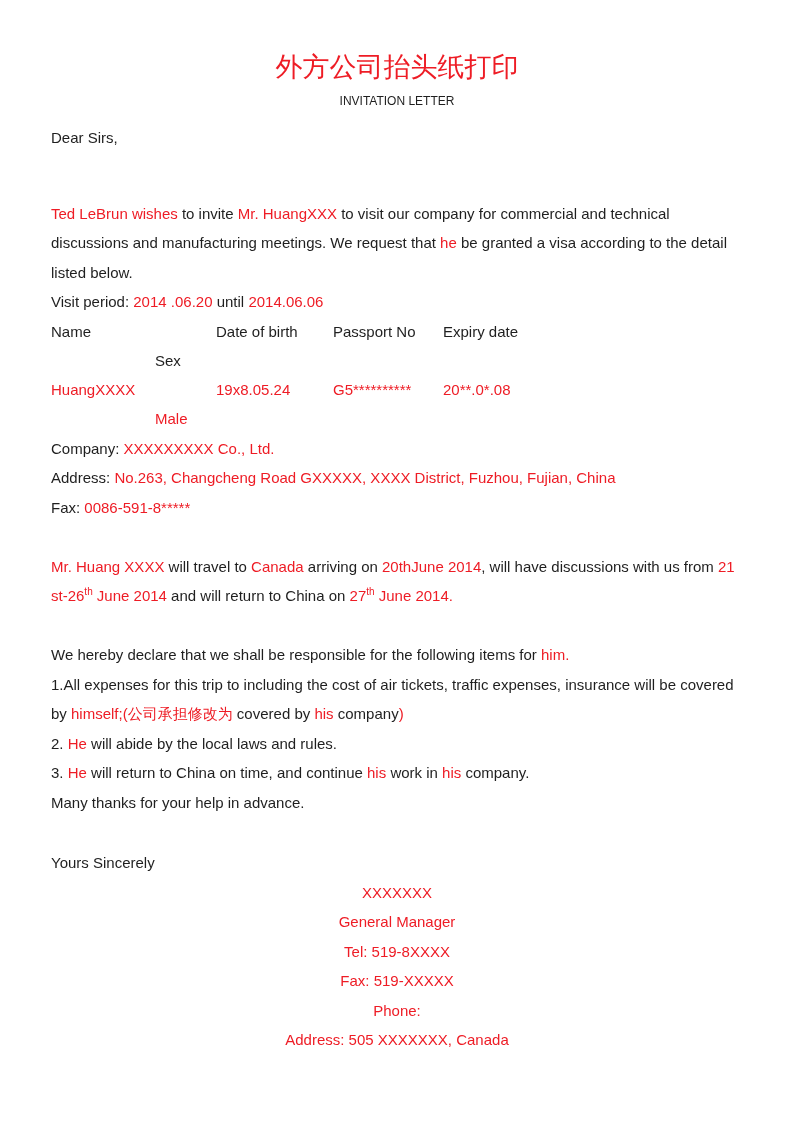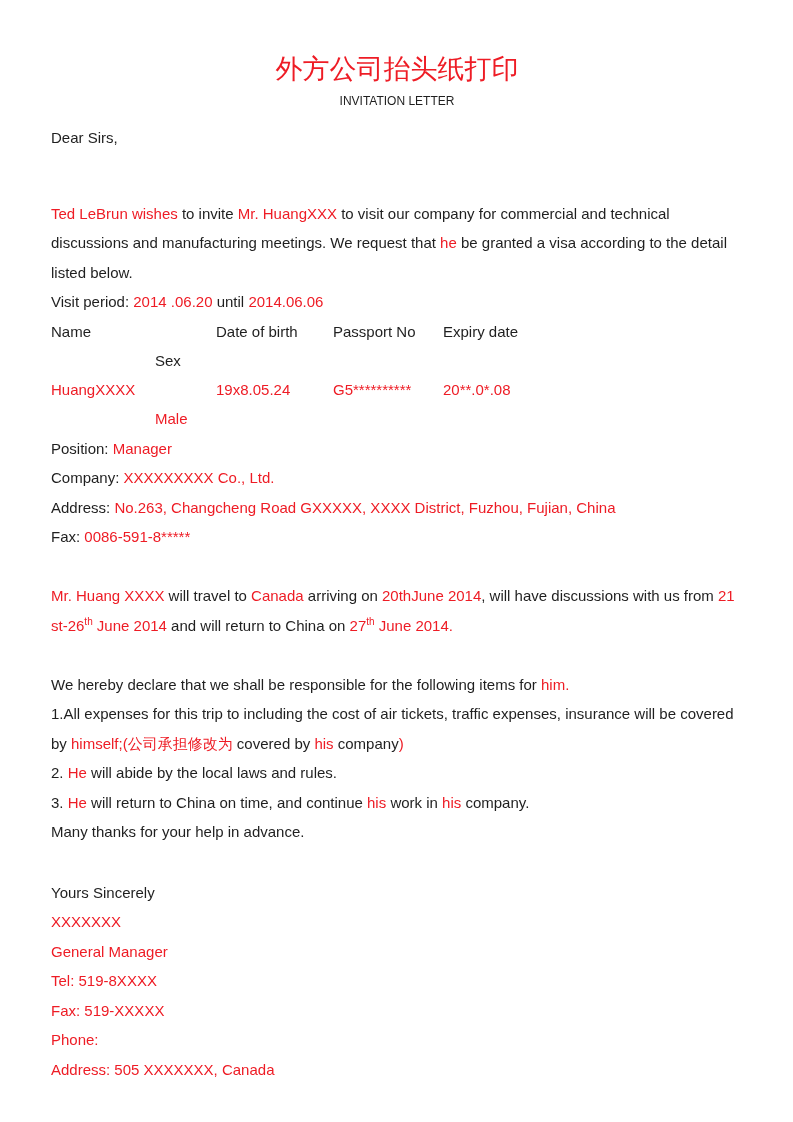--- a/index.html
+++ b/index.html
@@ -7,21 +7,21 @@
   html, body { margin: 0; padding: 0; background: #ffffff; }
   .page {
     width: 793px; height: 1122px;
     padding: 52px 50px 0 51px;
     font-family: "Liberation Sans", sans-serif;
     font-size: 15px; color: var(--ink);
     background: #ffffff; overflow: hidden;
   }
   .doc-title {
     text-align: center; color: var(--red);
-    font-family: Liberation Serif, serif;
+    font-family: Liberation Mono, monospace;
     font-size: 27px; line-height: 34px; font-weight: 400;
   }
   .doc-subtitle { text-align: center; font-size: 12px; line-height: 26px; margin-top: 2px; }
   .salutation { line-height: 29.5px; margin-top: 9px; }
   .line, .para { line-height: 29.5px; }
   .para { width: 693px; }
   .mt-block { margin-top: 46px; }
   .mt-1line { margin-top: 29.5px; }
   .red { color: var(--red); }
   sup { font-size: 10px; line-height: 0; vertical-align: super; }
@@ -29,21 +29,21 @@
   .tr { display: flex; line-height: 29.5px; }
   .td { flex: 0 0 auto; }
   .c-name { width: 104px; }
   .c-sex { width: 61px; margin-top: 29px; }
   .c-dob { width: 117px; }
   .c-pass { width: 110px; }
   .c-exp { width: 160px; }
   .phone-row { display: flex; line-height: 29.5px; }
   .phone-cell { width: 236px; flex: 0 0 auto; }
   .sig { line-height: 29.5px; }
-  .sig-red { color: var(--red); line-height: 29.5px; }
+  .sig-red { color: var(--red); line-height: 29.5px; text-align: center; }
   .closing-block { margin-top: 31px; }
 </style>
 </head>
 <body>
 
 <div class="page">
 
   <div class="doc-title">外方公司抬头纸打印</div>
   <div class="doc-subtitle">INVITATION LETTER</div>
 
@@ -63,21 +63,20 @@
     </div>
     <div class="tr red">
       <div class="td c-name">HuangXXXX</div>
       <div class="td c-sex">Male</div>
       <div class="td c-dob">19x8.05.24</div>
       <div class="td c-pass">G5**********</div>
       <div class="td c-exp">20**.0*.08</div>
     </div>
   </div>
 
-  <div class="line"><span>Position: </span><span class="red">Manager</span></div>
   <div class="line"><span>Company: </span><span class="red">XXXXXXXXX Co., Ltd.</span></div>
   <div class="line"><span>Address: </span><span class="red">No.263, Changcheng Road GXXXXX, XXXX District, Fuzhou, Fujian, China</span></div>
 
   <div class="phone-row">
     <span><span>Fax: </span><span class="red">0086-591-8*****</span></span>
   </div>
 
   <div class="para mt-1line"><span class="red">Mr. Huang XXXX</span><span> will travel to </span><span class="red">Canada</span><span> arriving on </span><span class="red">20thJune 2014</span><span>, will have discussions with us from </span><span class="red">21 st-26</span><sup class="red">th</sup><span class="red"> June 2014</span><span> and will return to China on </span><span class="red">27</span><sup class="red">th</sup><span class="red"> June 2014.</span></div>
 
   <div class="para mt-1line"><span>We hereby declare that we shall be responsible for the following items for </span><span class="red">him.</span></div>

